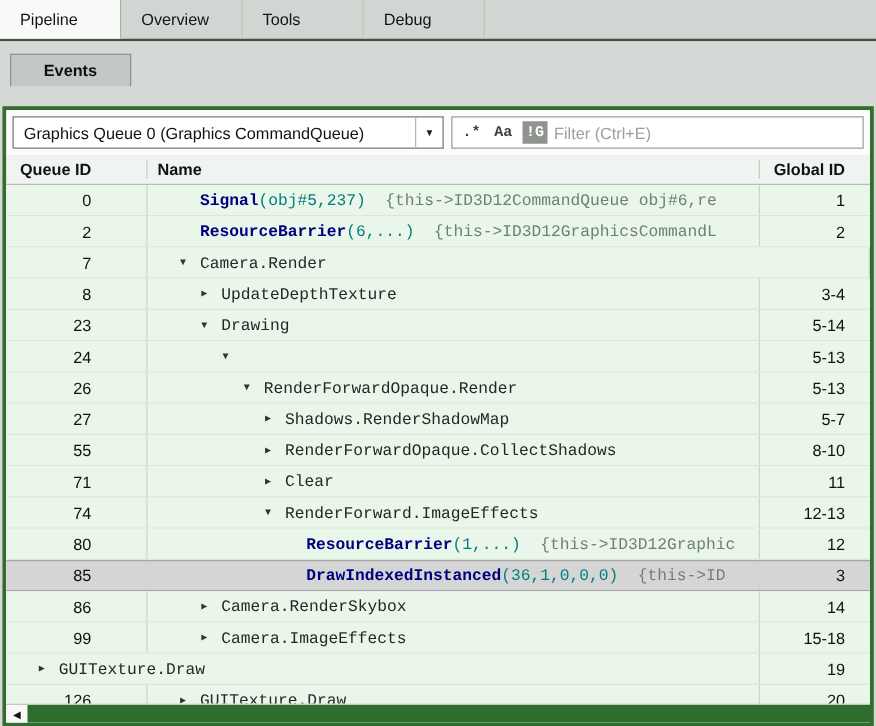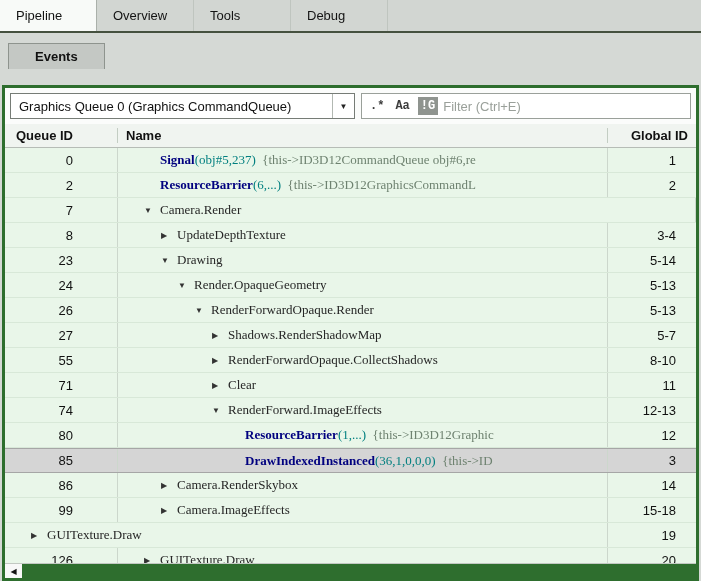--- a/index.html
+++ b/index.html
@@ -55,37 +55,37 @@
   }
   .filter input::placeholder { color:#9aa09a; opacity:1; }
 
   
   .grid-header {
     display:flex; height:24px; background:#f0f4f0; border-bottom:1px solid #b6bcb6;
     font-weight:700; font-size:13px; color:#111; align-items:center; flex-shrink:0;
   }
   .grid-header .h-qid { width:113px; text-align:right; padding-right:44px; border-right:1px solid #c3cdc3; }
   .grid-header .h-name { flex:1; padding-left:8px; border-right:1px solid #c3cdc3; overflow:hidden; }
-  .grid-header .h-gid { width:88px; text-align:right; padding-right:8px; }
+  .grid-header .h-gid { width:88px; text-align:right; padding-right:20px; }
 
   
   .rows { flex:1; min-height:0; overflow:hidden; background:#fdfefd; }
   .row {
     display:flex; height:25px; background:var(--rowbg,#e9f6e9);
     border-bottom:1px solid #d8e8d8; font-size:13px; cursor:default;
   }
   .row.selected { background:var(--selbg,#d5d5d5); border-top:1px solid #a6a6a6; border-bottom:1px solid #a6a6a6; }
   .row > div { height:100%; display:flex; align-items:center; }
   .cell-qid {
     width:113px; justify-content:flex-end; padding-right:44px;
     border-right:1px solid #ccd7cc; color:#111;
   }
   .cell-name {
     flex:1; overflow:hidden; border-right:1px solid #ccd7cc;
-    font-family:Liberation Serif, serif;
+    font-family:Liberation Mono, monospace;
     white-space:pre; font-size:13px;
   }
   .cell-gid { width:88px; justify-content:flex-end; padding-right:20px; color:#111; }
   .indent { flex:0 0 auto; height:100%; }
   .arrow { flex:0 0 16px; font-size:8px; color:#333; display:flex; align-items:center; }
   .seg-func  { color:var(--func,#00007f); font-weight:700; }
   .seg-args  { color:var(--args,#007f7f); }
   .seg-meta  { color:var(--meta,#6e8270); }
   .seg-label { color:#262626; }
 
@@ -170,21 +170,21 @@
       <span class="indent" style="width: 43px;"></span>
       <span class="arrow">▼</span>
     <span class="seg-label">Drawing</span></div>
     <div class="cell-gid">5-14</div>
   </div>
       <div class="row">
     <div class="cell-qid">24</div>
     <div class="cell-name">
       <span class="indent" style="width: 60px;"></span>
       <span class="arrow">▼</span>
-    <span class="seg-label">Render.OpaqueGeometry</span></div>
+    </div>
     <div class="cell-gid">5-13</div>
   </div>
       <div class="row">
     <div class="cell-qid">26</div>
     <div class="cell-name">
       <span class="indent" style="width: 77px;"></span>
       <span class="arrow">▼</span>
     <span class="seg-label">RenderForwardOpaque.Render</span></div>
     <div class="cell-gid">5-13</div>
   </div>

